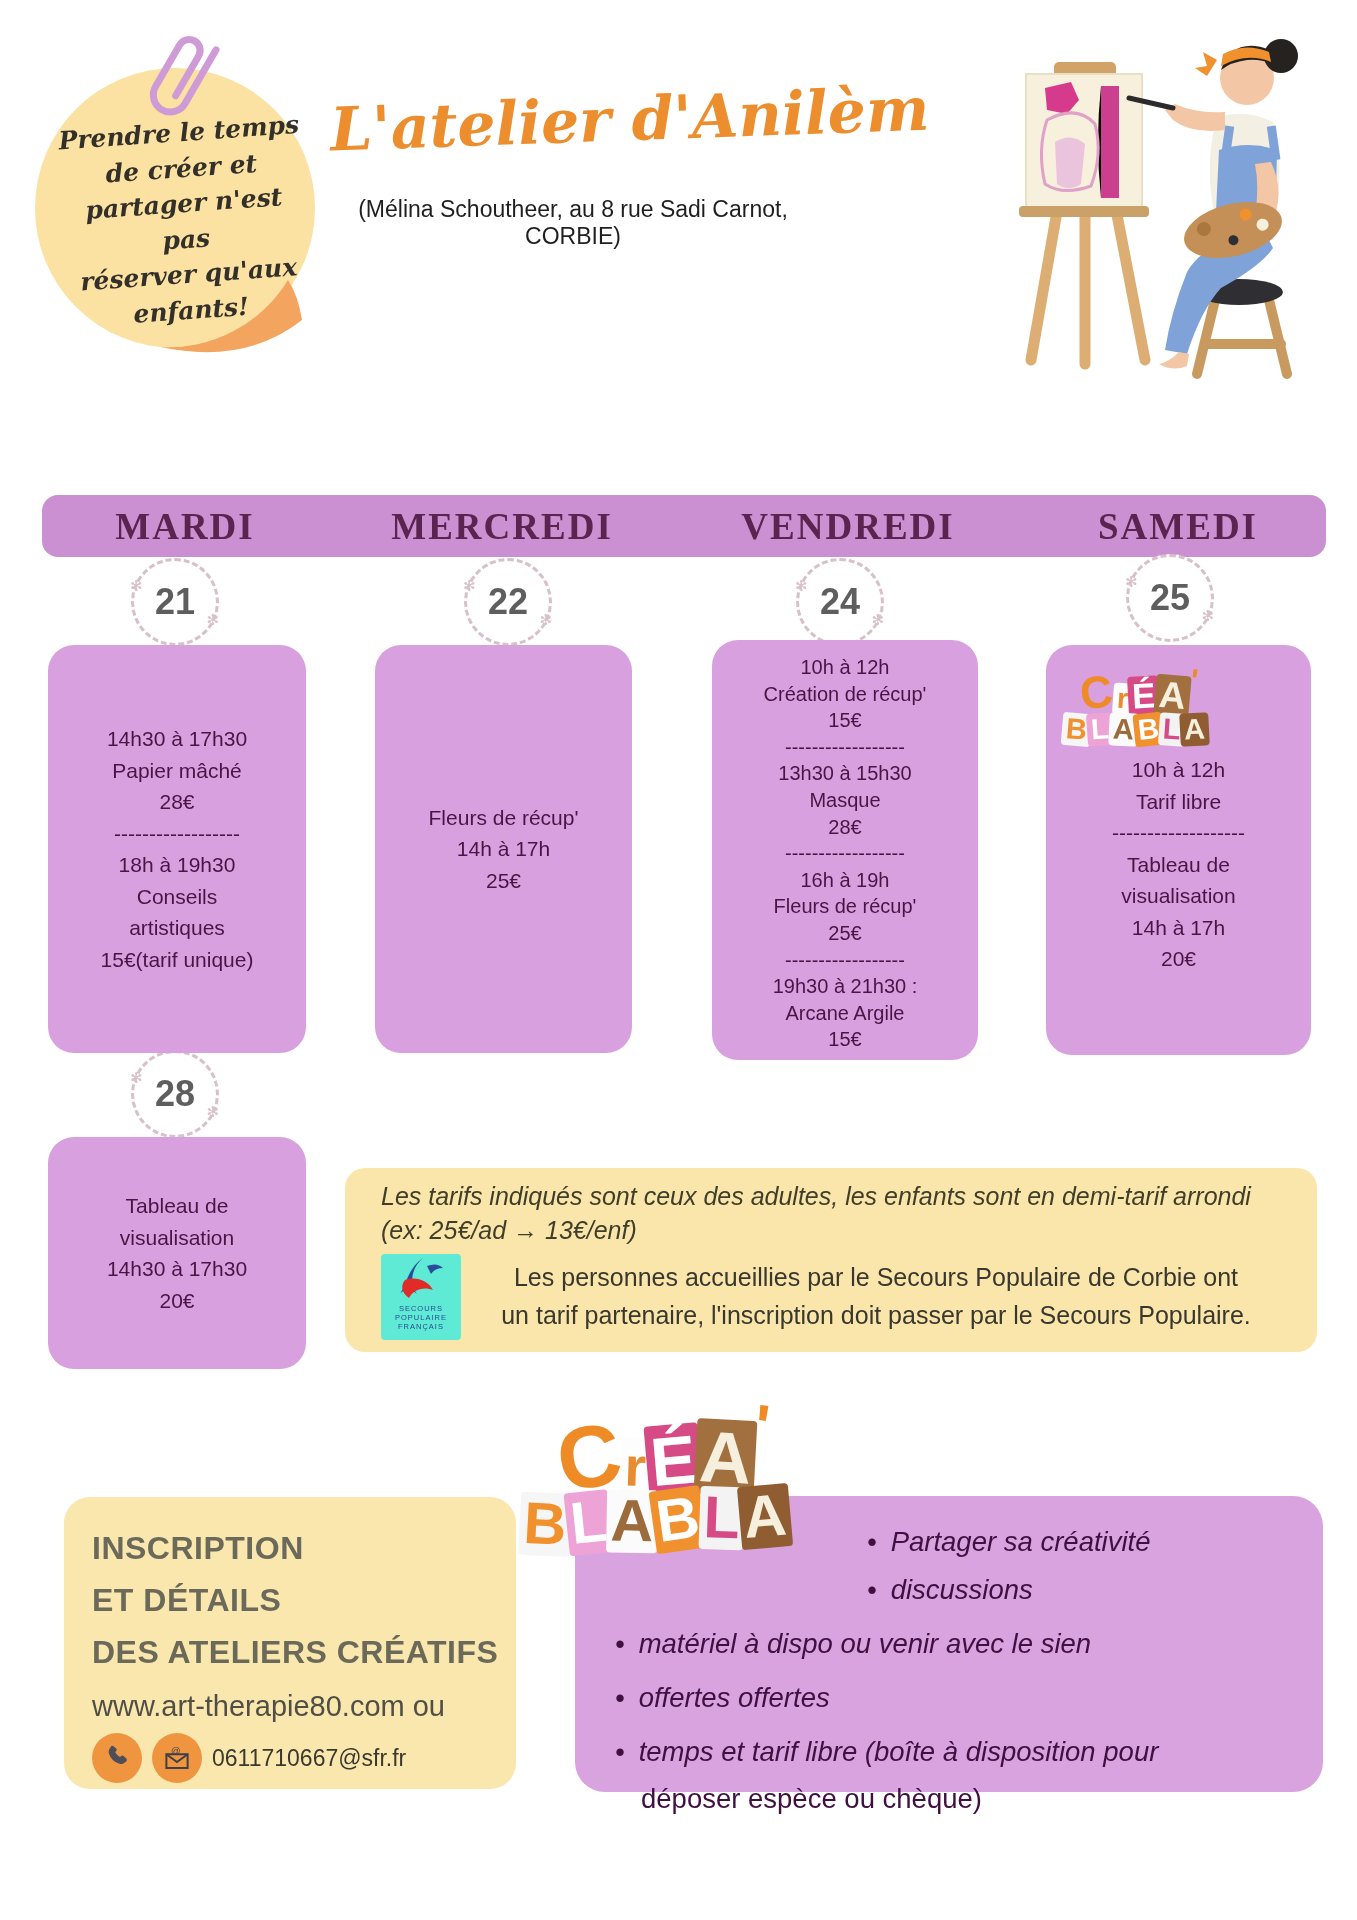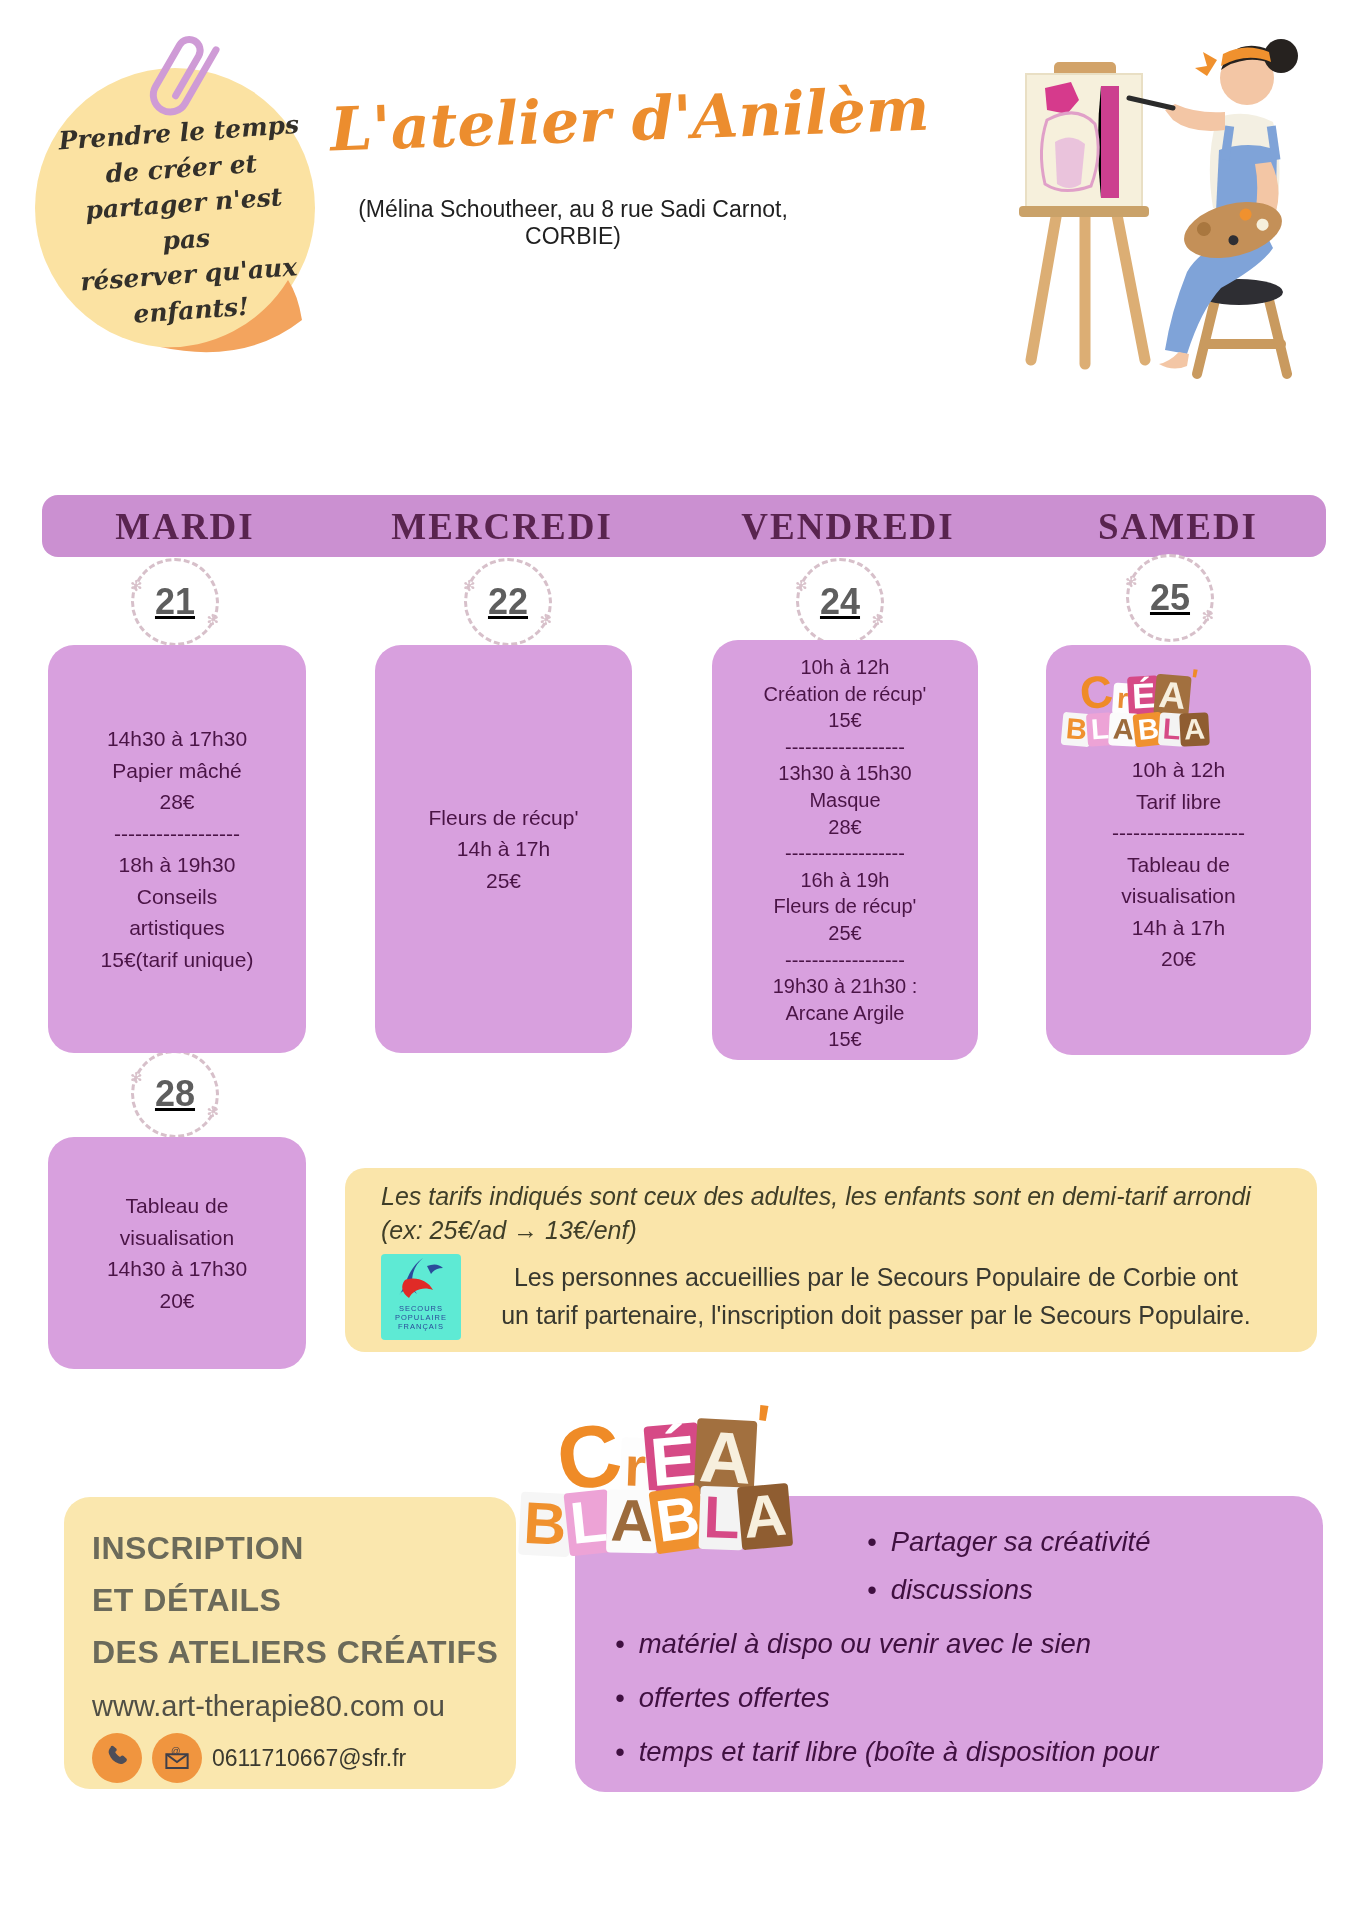--- a/index.html
+++ b/index.html
@@ -27,21 +27,21 @@
   
   .daybar{position:absolute;left:42px;top:495px;width:1284px;height:62px;
     background:#cb90d1;border-radius:16px;}
   .day-label{position:absolute;top:50%;transform:translate(-50%,-50%);
     font-family:"Liberation Serif",serif;font-weight:bold;font-size:37px;
     letter-spacing:2px;color:#59244f;white-space:nowrap;}
 
   
   .wreath{position:absolute;width:88px;height:88px;border-radius:50%;
     border:3px dashed #d7c0ca;box-sizing:border-box;
-    display:flex;align-items:center;justify-content:center;background:#fff;text-decoration:underline;}
+    display:flex;align-items:center;justify-content:center;background:#fff;}
   .wreath .num{font-size:36px;font-weight:bold;color:#5e5e5e;}
   .wreath::before{content:"✻";position:absolute;left:-4px;top:16px;color:#d9c2cb;font-size:15px;}
   .wreath::after{content:"✻";position:absolute;right:-3px;bottom:14px;color:#d9c2cb;font-size:15px;}
 
   
   .card{position:absolute;background:#d8a0de;border-radius:26px;box-sizing:border-box;
     color:#4a1446;font-size:21px;line-height:1.5;text-align:center;
     display:flex;flex-direction:column;justify-content:center;padding:14px 8px;}
   .card.topalign{justify-content:flex-start;}
   .card.dense{font-size:20px;line-height:1.33;}
@@ -298,20 +298,21 @@
       <span class="email">0611710667@sfr.fr</span>
     </div>
   </div>
 
   <div class="crea-box">
     <div class="bullet b-side">Partager sa créativité</div>
     <div class="bullet b-side">discussions</div>
     <div class="bullet b-main">matériel à dispo ou venir avec le sien</div>
     <div class="bullet b-main">offertes offertes</div>
     <div class="bullet b-main">temps et tarif libre (boîte à disposition pour</div>
+    <div class="cont-line">déposer espèce ou chèque)</div>
   </div>
 
   <div class="crea-logo-big">
     <span class="crea-line l1"><span class="lt lt0">C</span><span class="lt lt1">r</span><span class="lt lt2">É</span><span class="lt lt3">A</span><span class="lt lt4">'</span></span>
     <span class="crea-line l2"><span class="lt lt0">B</span><span class="lt lt1">L</span><span class="lt lt2">A</span><span class="lt lt3">B</span><span class="lt lt4">L</span><span class="lt lt5">A</span></span>
   </div>
 
 </div>
 
 </body></html>

